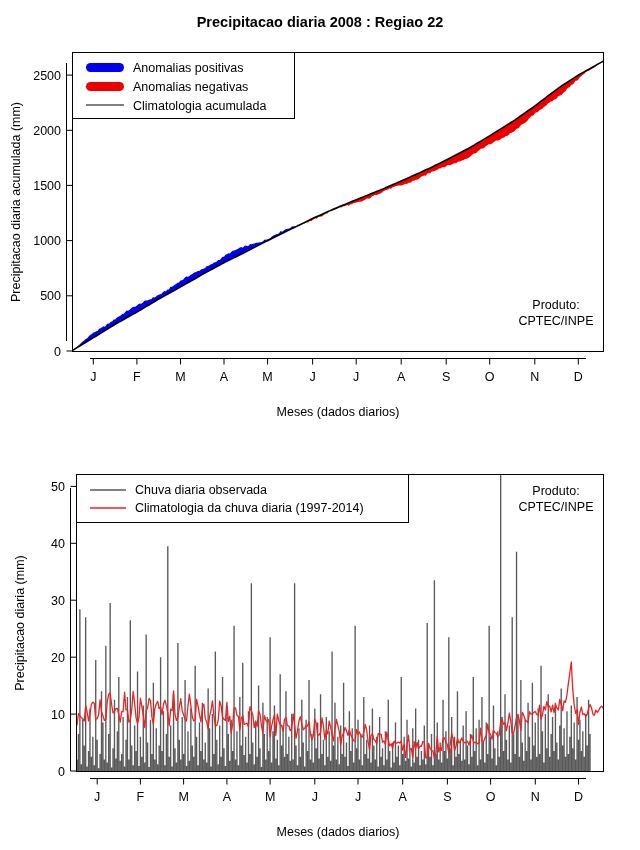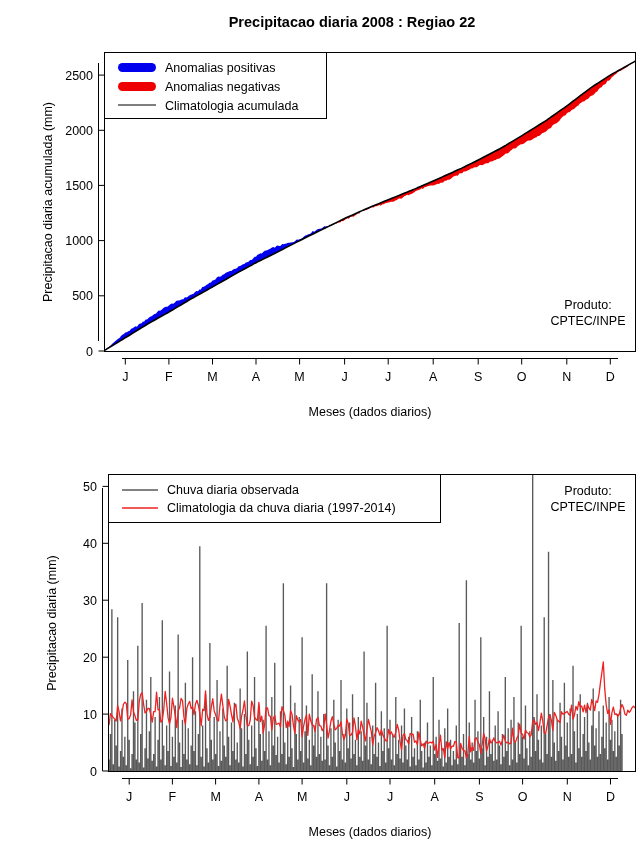--- a/index.html
+++ b/index.html
@@ -12,21 +12,20 @@
     height: 850px;
     font-family: "Liberation Sans", sans-serif;
     color: #000000;
     overflow: hidden;
     position: relative;
   }
   #root {
     position: relative;
     width: 568px;
     height: 850px;
-    margin-left: 32px;
   }
   svg.figure {
     display: block;
     width: 640px;
     height: 850px;
   }
   text {
     font-family: "Liberation Sans", sans-serif;
     fill: #000000;
   }

